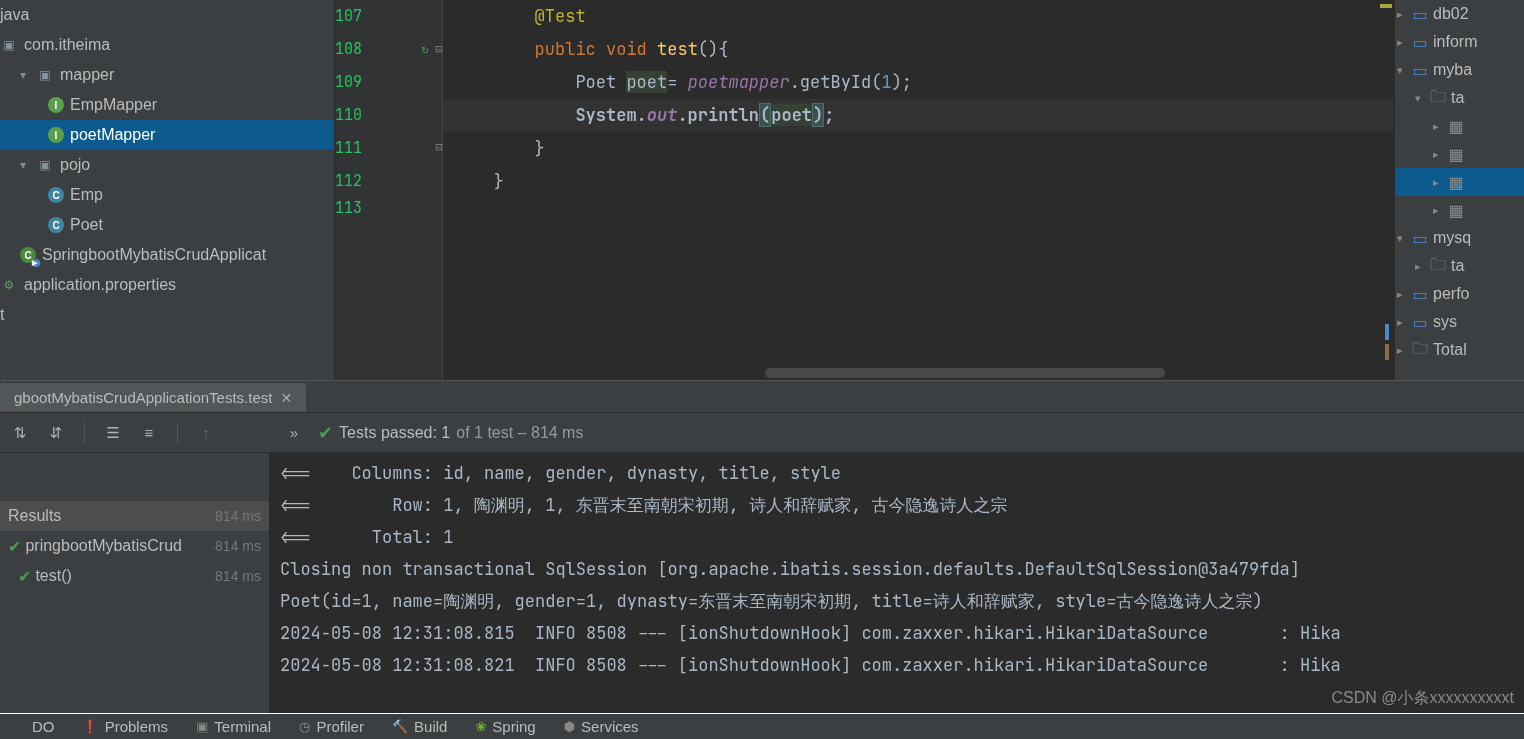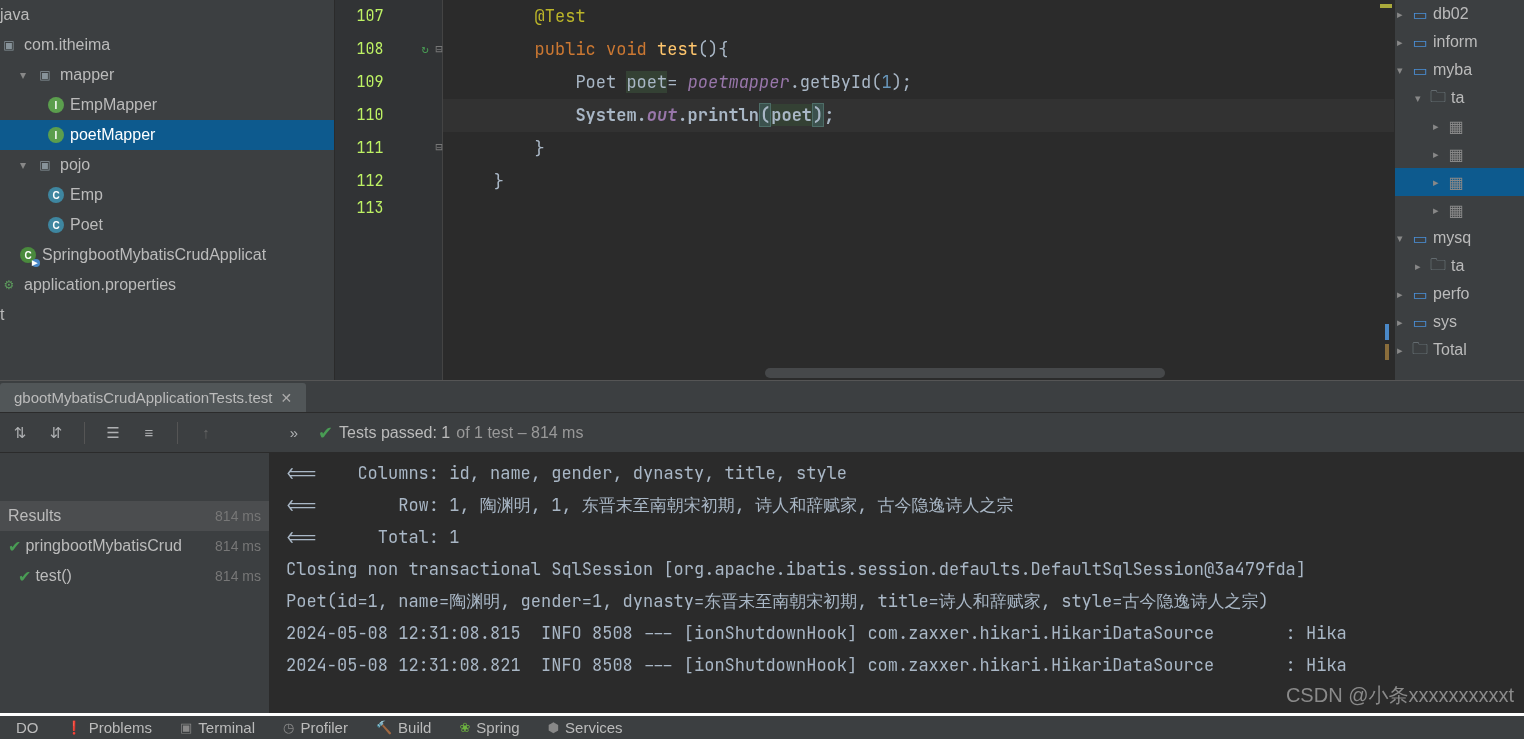--- a/index.html
+++ b/index.html
@@ -45,22 +45,22 @@
 
 .editor {
   flex: 1; background: #2b2b2b; position: relative;
   font-family: "JetBrains Mono", Consolas, monospace;
 }
 .gutter {
   position: absolute; left: 0; top: 0; width: 108px; height: 100%;
   background: #313335; border-right: 1px solid #444;
 }
 .line-num {
-  position: absolute; left: 0; width: 78px; text-align: center;
-  color: #bef264; font-size: 15px; height: 33px; line-height: 33px;
+  position: absolute; left: 0; width: 78px; text-align: left;
+  color: #22c55e; font-size: 15px; height: 33px; line-height: 33px;
   padding-right: 8px;
 }
 .gutter-icon {
   position: absolute; width: 16px; height: 16px; font-size: 12px;
   display: flex; align-items: center; justify-content: center;
 }
 .code-area { position: absolute; left: 108px; top: 0; right: 0; }
 .code-line {
   height: 33px; line-height: 33px; font-size: 17px;
   padding-left: 10px; white-space: pre;
@@ -131,38 +131,38 @@
 }
 .test-row.hdr { background: #4b4d4f; margin-top: 48px; }
 .test-row .time { color: #777; font-size: 14px; }
 .test-row .ok { color: #499c54; margin-right: 4px; }
 .test-row .name { display: flex; align-items: center; overflow: hidden; }
 
 .console {
   flex: 1; background: #2b2b2b;
   font-family: "JetBrains Mono", Consolas, monospace;
   font-size: 17px; line-height: 32px;
-  padding: 4px 4px; color: #a9b7c6;
-  white-space: pre; overflow: hidden; margin-left: 12px;
+  padding: 4px 10px; color: #a9b7c6;
+  white-space: pre; overflow: hidden;
 }
 
 .bottom-bar {
   position: absolute; bottom: 0; left: 0; right: 0;
-  height: 26px; background: #3c3f41; border-top: 3px solid #ffffff;
-  display: flex; align-items: center; gap: 4px; padding: 0 4px;
+  height: 26px; background: #3c3f41; border-top: 1px solid #ffffff;
+  display: flex; align-items: center; gap: 4px; padding: 0 20px;
 }
 .bb-item {
   padding: 2px 12px; color: #bbb; font-size: 15px;
   display: flex; align-items: center; gap: 6px; cursor: pointer;
 }
 .bb-icon { font-size: 13px; color: #888; }
 
 .watermark {
   position: absolute; right: 10px; bottom: 30px;
-  color: #8a8a8a; font-size: 20px; pointer-events: none;
+  color: #8a8a8a; font-size: 16px; pointer-events: none;
   font-family: "Microsoft YaHei", sans-serif;
 }
 
 .minimap-marks {
   position: absolute; right: 132px; top: 4px; width: 12px;
 }
 .mm-warn { width:12px; height:4px; background:#a9a93b; position:absolute; right:0; }
 .mm-chg { width:4px; height:16px; background:#4a88c7; position:absolute; right:3px; }
 </style>
 </head>

